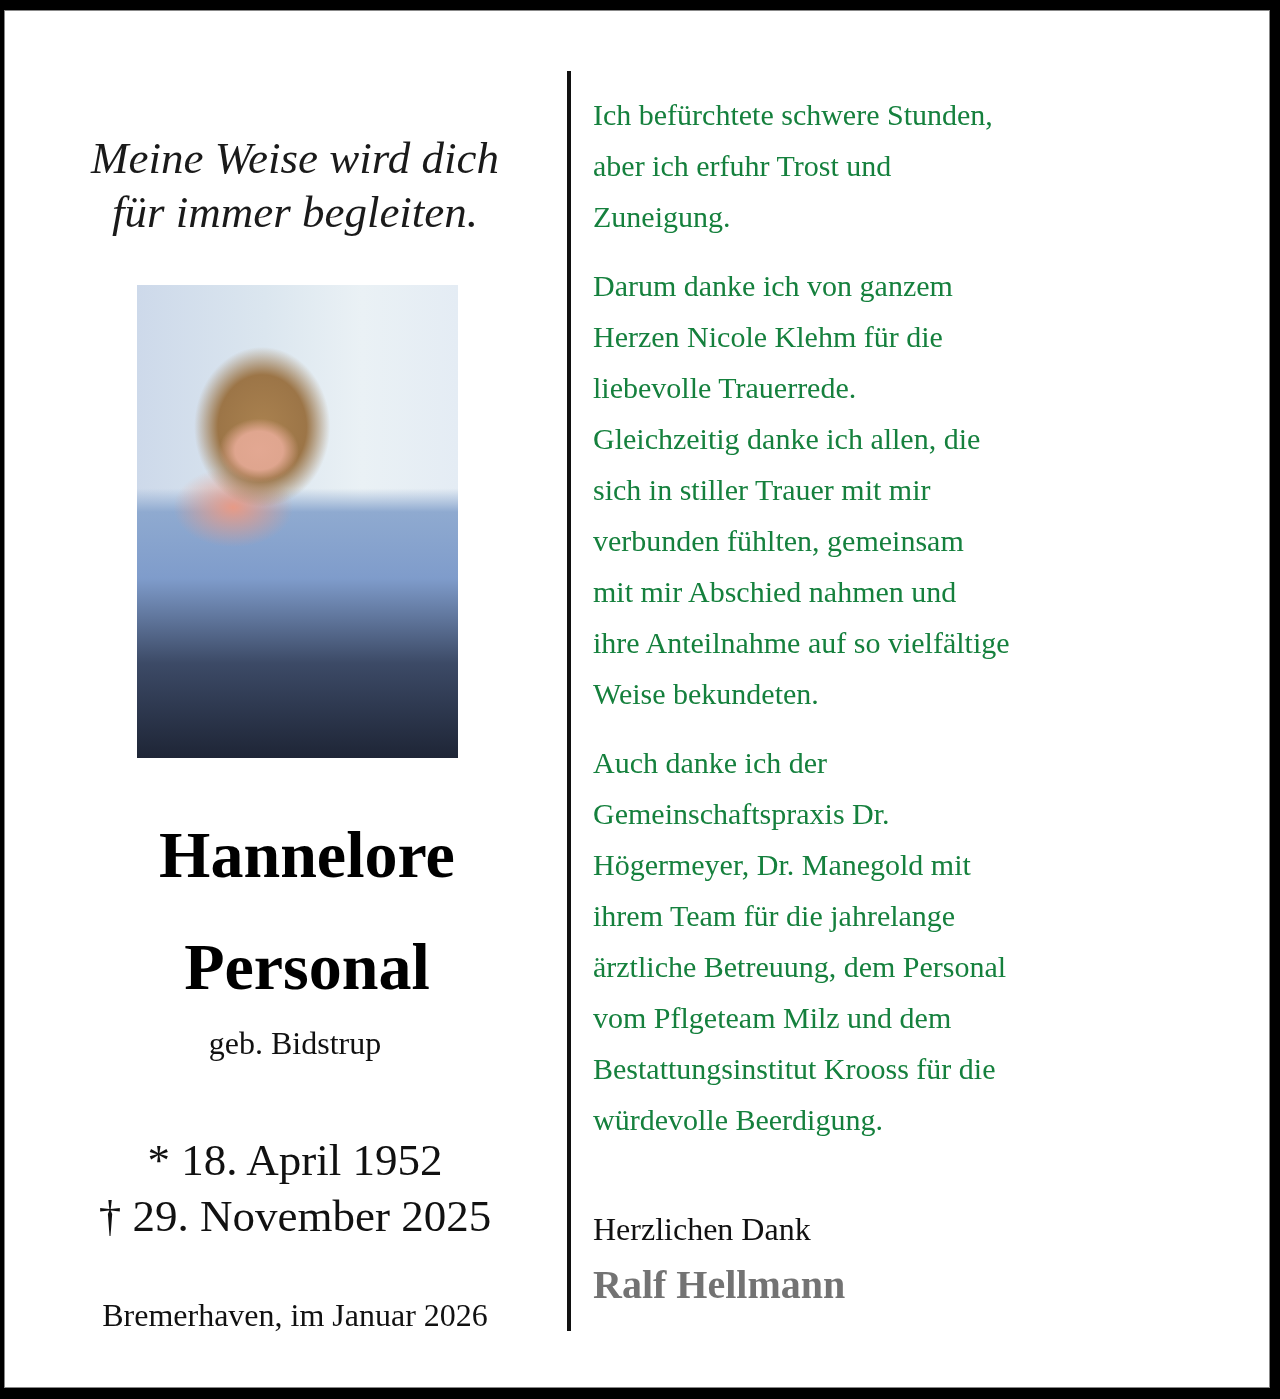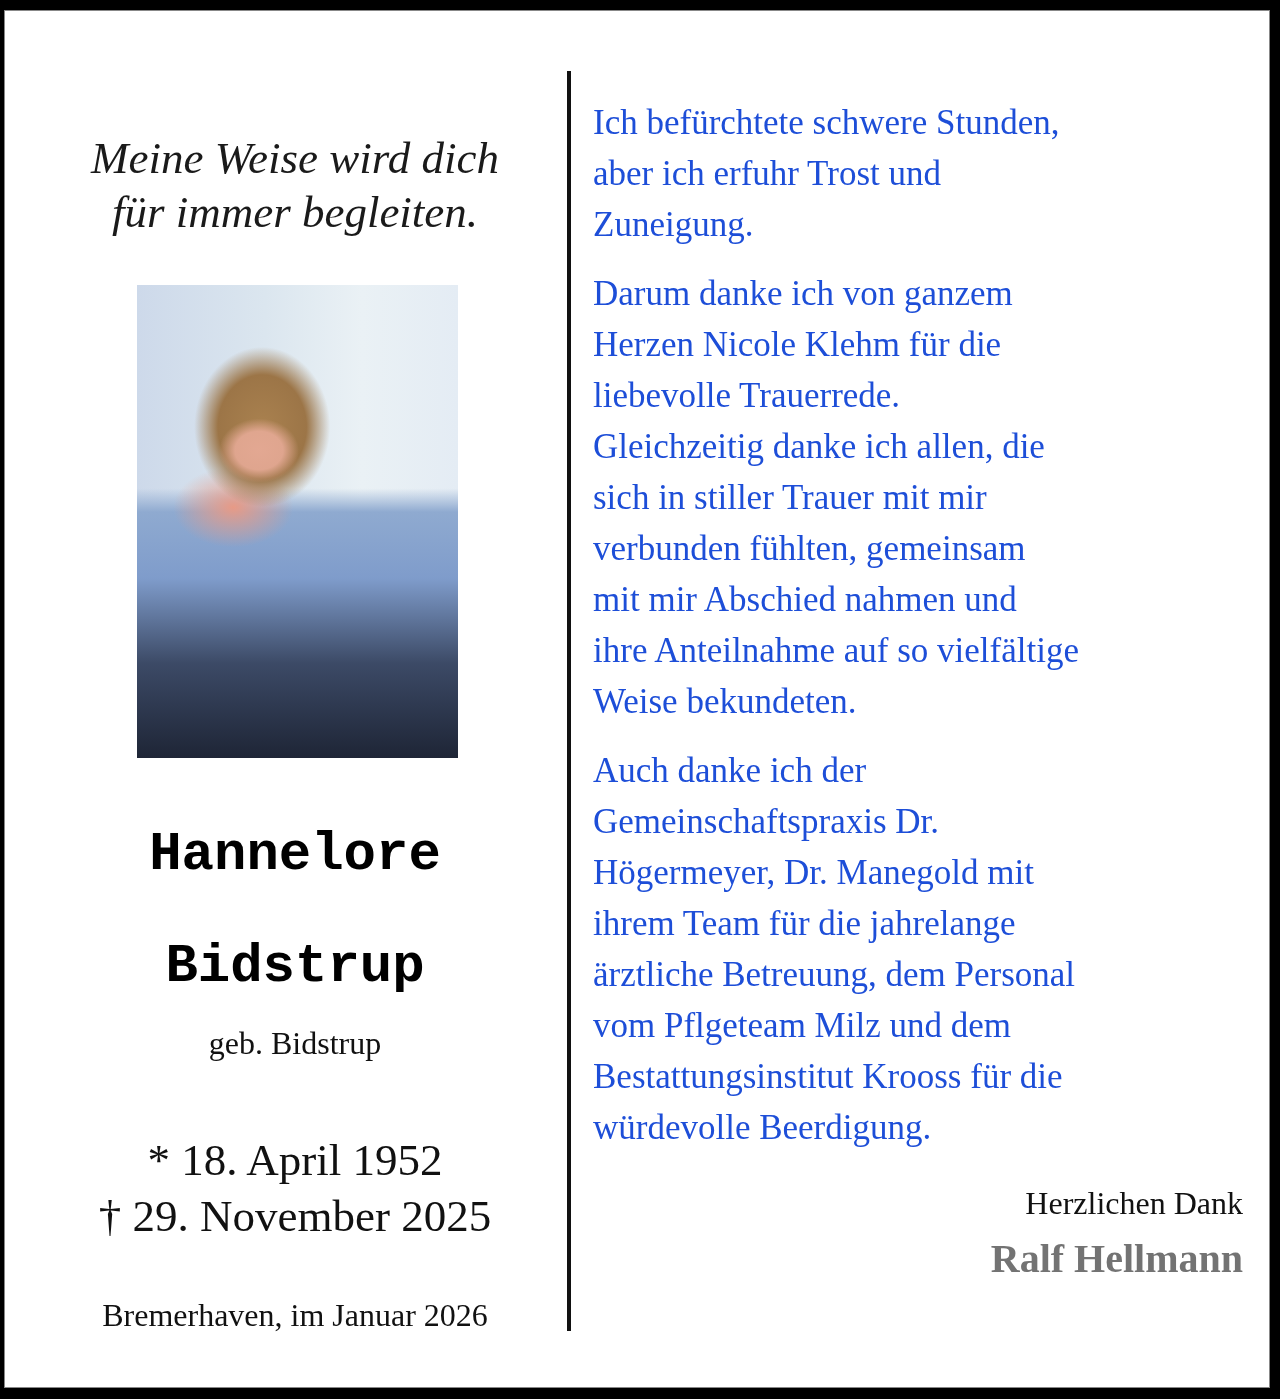--- a/index.html
+++ b/index.html
@@ -24,43 +24,43 @@
   .photo {
     position: absolute; left: 92px; top: 274px; width: 321px; height: 473px;
     background:
       radial-gradient(ellipse 40px 32px at 38% 35%, rgba(230,170,150,0.95) 0%, rgba(230,170,150,0.9) 60%, transparent 100%),
       radial-gradient(ellipse 68px 80px at 39% 30%, #a9814f 0%, #9c7547 65%, transparent 100%),
       radial-gradient(ellipse 60px 40px at 30% 47%, #e79a86 0%, rgba(231,154,134,0) 100%),
       linear-gradient(180deg, rgba(0,0,0,0) 0%, rgba(0,0,0,0) 43%, #8faad0 48%, #7f9ccb 62%, #3c4a66 80%, #1e2536 100%),
       linear-gradient(90deg, #cdd9ea 0%, #dbe6ef 40%, #eaf1f5 70%, #e4ecf4 100%);
   }
   .name {
-    position: absolute; left: 0; top: 788px; width: 100%;
-    font-weight: bold; font-size: 54px; line-height: 112px; color: #000; font-family: Liberation Mono, monospace;
+    position: absolute; left: 12px; top: 788px; width: 100%;
+    font-weight: bold; font-size: 66px; line-height: 112px; color: #000;
   }
   .maiden { position: absolute; left: 0; top: 1014px; width: 100%; font-size: 32px; }
   .dates { position: absolute; left: 0; top: 1086px; width: 100%; font-size: 45px; line-height: 56px; margin-top: 35px; }
   .place { position: absolute; left: 0; top: 1286px; width: 100%; font-size: 32px; text-align: center; }
   .right { position: absolute; left: 588px; top: 70px; width: 660px; }
-  .para { font-size: 35px; line-height: 51px; margin: 16px 0 18px 0; color: #1d4ed8; white-space: pre-line; }
-  .closing { position: absolute; left: 588px; top: 1172px; width: 650px; text-align: right; }
+  .para { font-size: 30px; line-height: 51px; margin: 8px 0 18px 0; color: #15803d; white-space: pre-line; }
+  .closing { position: absolute; left: 588px; top: 1198px; width: 650px; text-align: left; }
   .thanks { font-size: 32px; line-height: 40px; }
   .signer { font-size: 40px; font-weight: bold; line-height: 60px; margin-top: 6px; color: #737373; }
 </style>
 </head>
 <body>
 
 <div class="sheet">
   <div class="left">
     <div class="motto" style="white-space:pre-line">Meine Weise wird dich
 für immer begleiten.</div>
     <div class="photo" title="Portrait of Hannelore Hellmann"></div>
     <div class="name">
       <div>Hannelore</div>
-      <div>Bidstrup</div>
+      <div>Personal</div>
     </div>
     <div class="maiden">geb. Bidstrup</div>
     <div class="dates">
       <div>* 18. April 1952</div>
       <div>† 29. November 2025</div>
     </div>
     <div class="place">Bremerhaven, im Januar 2026</div>
   </div>
 
   <div class="divider"></div>

